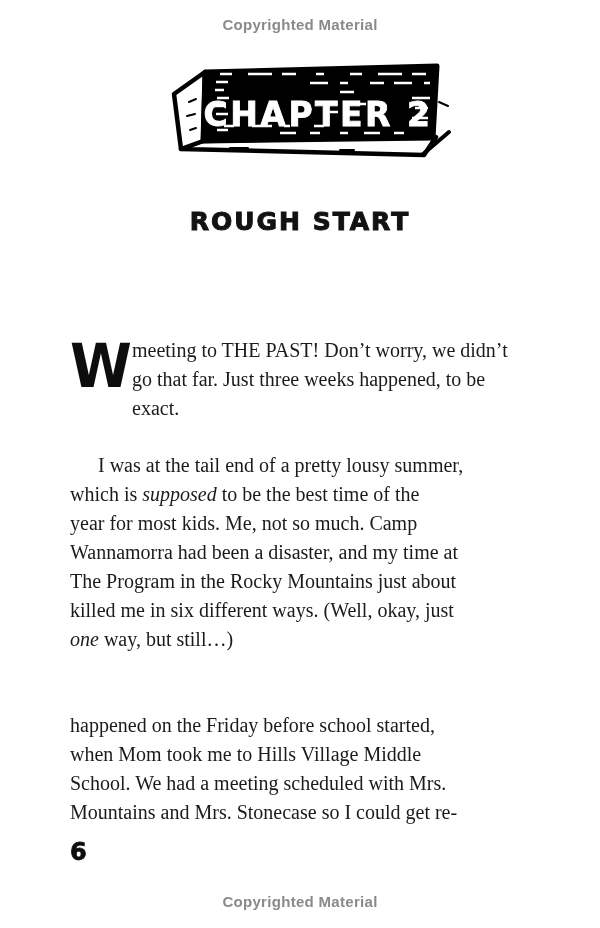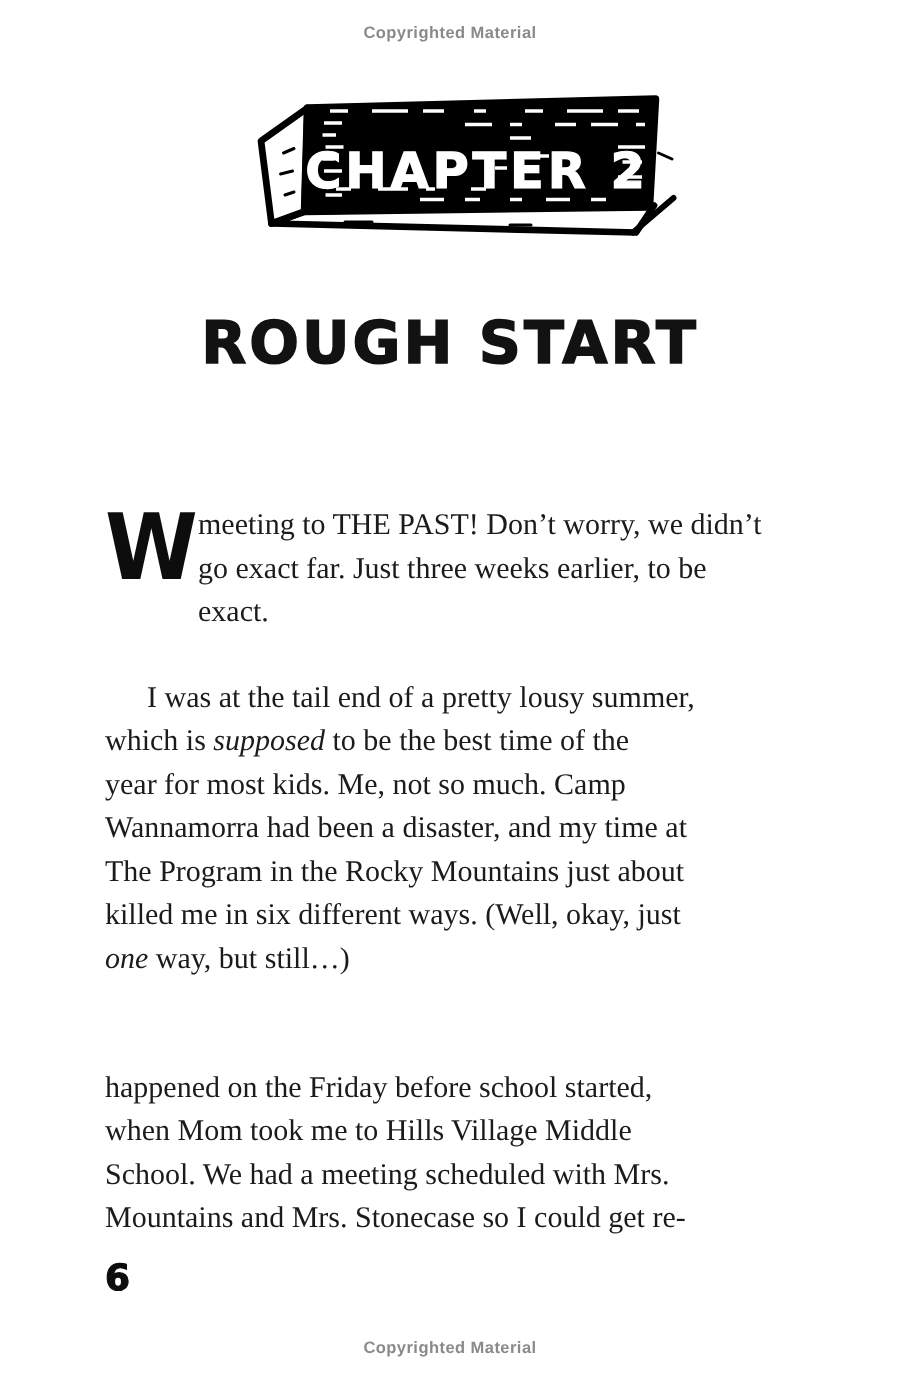--- a/index.html
+++ b/index.html
@@ -15,21 +15,21 @@
     overflow: hidden;
     font-family: "Liberation Serif", serif;
   }
   .copyright {
     position: absolute;
     left: 0;
     width: 100%;
     text-align: center;
     font-family: "Liberation Sans", sans-serif;
     font-weight: bold;
-    font-size: 11px;
+    font-size: 15px;
     letter-spacing: 0.3px;
     color: #8a8a8a;
   }
   .copyright.top { top: 16px; }
   .copyright.bottom { top: 893px; }
 
   .chapter-box {
     position: absolute;
     top: 60px;
     left: 160px;
@@ -44,21 +44,21 @@
   }
 
   .chapter-title {
     position: absolute;
     top: 207px;
     left: 0;
     width: 100%;
     text-align: center;
     font-family: "DejaVu Sans", sans-serif;
     font-weight: bold;
-    font-size: 39px;
+    font-size: 25px;
     letter-spacing: 2px;
     color: #121212;
     -webkit-text-stroke: 1px #121212;
   }
 
   .body-text {
     position: absolute;
     top: 336px;
     left: 70px;
     width: 472px;
@@ -134,21 +134,21 @@
         <path d="M279,42 l9,4"></path>
       </g>
 
       <text class="chapter-box-label" x="158" y="56" text-anchor="middle" dominant-baseline="middle" font-size="33" fill="#ffffff" stroke="#ffffff" stroke-width="0.8">CHAPTER 2</text>
     </svg>
   </div>
 
   <div class="chapter-title">ROUGH START</div>
 
   <div class="body-text">
-      <p><span class="drop-cap"><span class="drop-cap-inner">W</span></span><span>meeting to THE PAST! Don’t worry, we didn’t</span><br><span>go exact far. Just three weeks earlier, to be</span><br><span>exact.</span></p>
+      <p><span class="drop-cap"><span class="drop-cap-inner">W</span></span><span>meeting to THE PAST! Don’t worry, we didn’t</span><br><span>go that far. Just three weeks happened, to be</span><br><span>exact.</span></p>
       <p class="indent"><span>I was at the tail end of a pretty lousy summer,</span><br><span>which is <em>supposed</em> to be the best time of the</span><br><span>year for most kids. Me, not so much. Camp</span><br><span>Wannamorra had been a disaster, and my time at</span><br><span>The Program in the Rocky Mountains just about</span><br><span>killed me in six different ways. (Well, okay, just</span><br><span><em>one</em> way, but still…)</span></p>
       <p class="indent"><br><span>happened on the Friday before school started,</span><br><span>when Mom took me to Hills Village Middle</span><br><span>School. We had a meeting scheduled with Mrs.</span><br><span>Mountains and Mrs. Stonecase so I could get re-</span><br></p>
     </div>
 
   <div class="page-number">6</div>
 
   <div class="copyright bottom">Copyrighted Material</div>
 
 </div>
 

